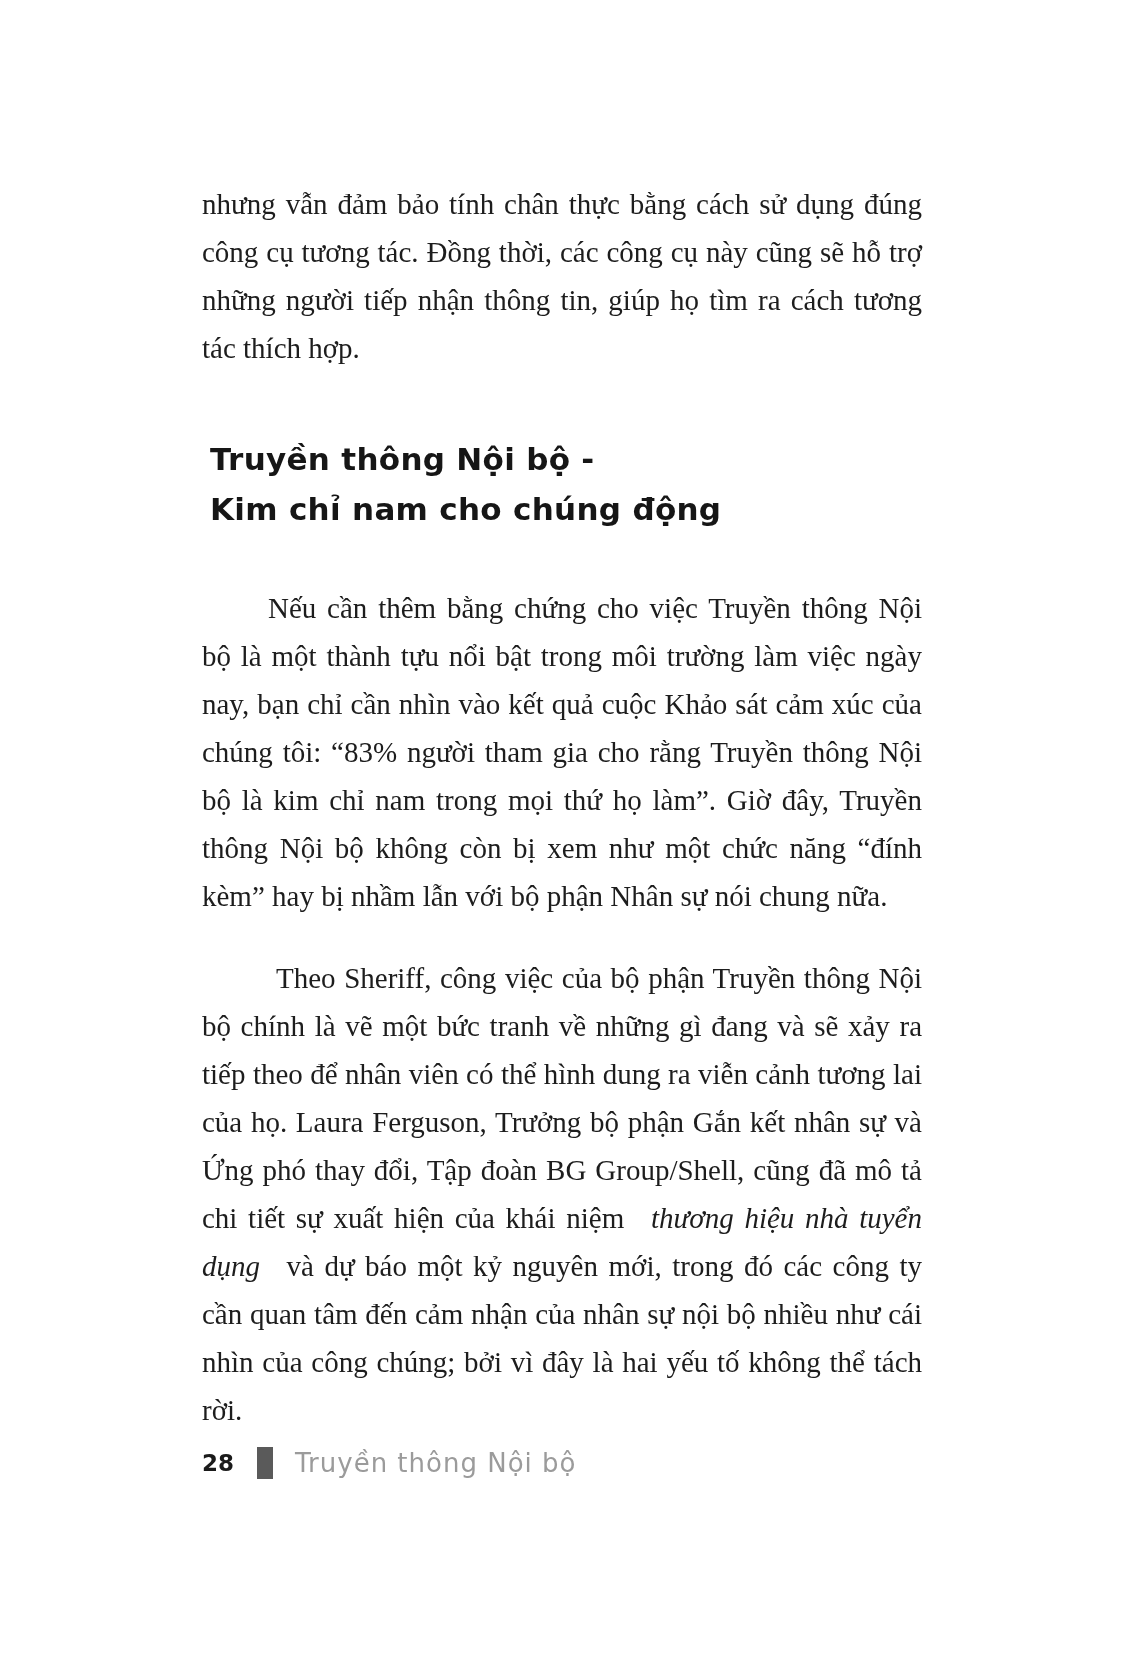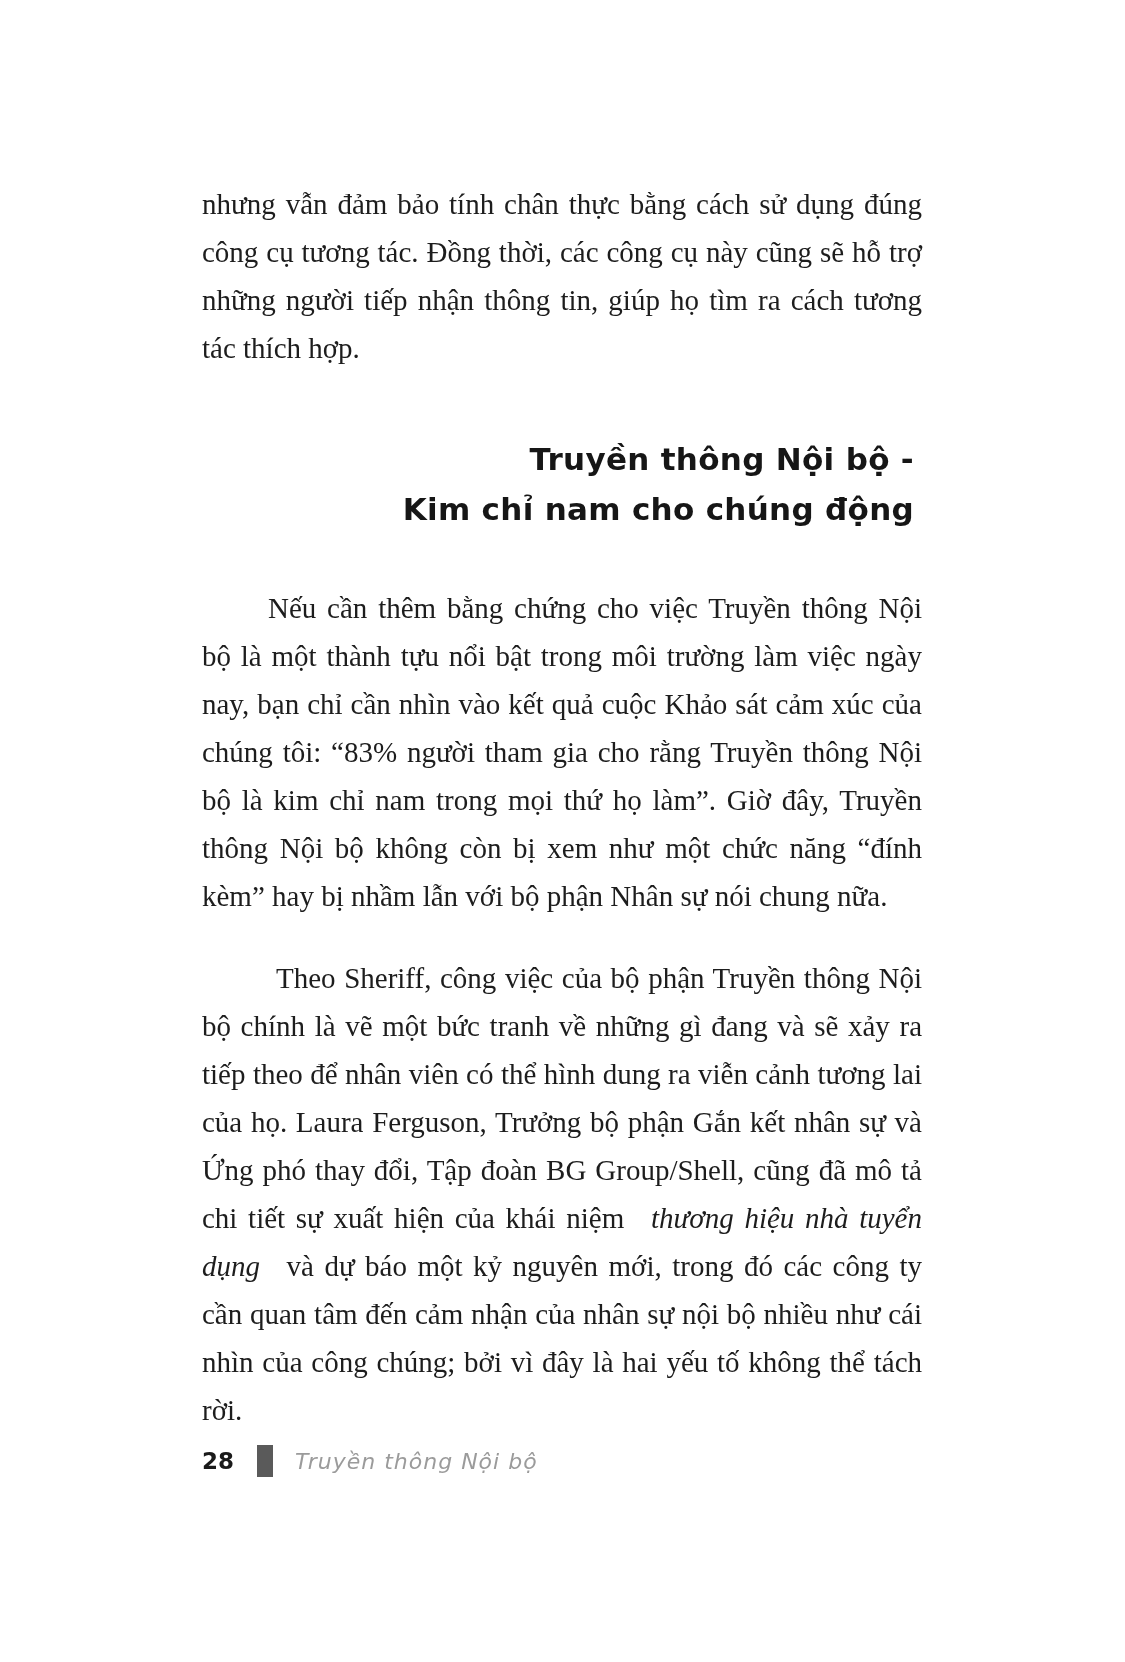--- a/index.html
+++ b/index.html
@@ -26,21 +26,21 @@
     text-align: justify;
     color: #1d1d1d;
   }
   .indent { text-indent: 66px; margin-top: 34px; }
   .par-gap { margin-top: 18px; }
   .heading {
     font-family: "DejaVu Sans", sans-serif;
     font-weight: 700;
     font-size: 31px;
     line-height: 50px;
-    text-align: right;
+    text-align: left;
     color: #161616;
     letter-spacing: 0.3px;
     margin: 46px 0 28px 0;
   }
   .italic { font-style: italic; }
   .footer {
     position: absolute;
     left: 170px;
     top: 1416px;
     display: flex;
@@ -52,24 +52,23 @@
     font-weight: 700;
     color: #1a1a1a;
   }
   .footer-divider {
     width: 3px;
     height: 32px;
     background: #5a5a5a;
     margin: 0 14px 0 15px;
   }
   .book-title {
-    font-size: 22px;
+    font-size: 26px;
     color: #9b9b9b;
     letter-spacing: 1px;
-    font-style: italic;
   }
 </style>
 </head>
 <body>
 
 <div class="page">
   <div class="content">
 
     <p class="body-par">nhưng vẫn đảm bảo tính chân thực bằng cách sử dụng đúng công cụ tương tác. Đồng thời, các công cụ này cũng sẽ hỗ trợ những người tiếp nhận thông tin, giúp họ tìm ra cách tương tác thích hợp.</p>
 

